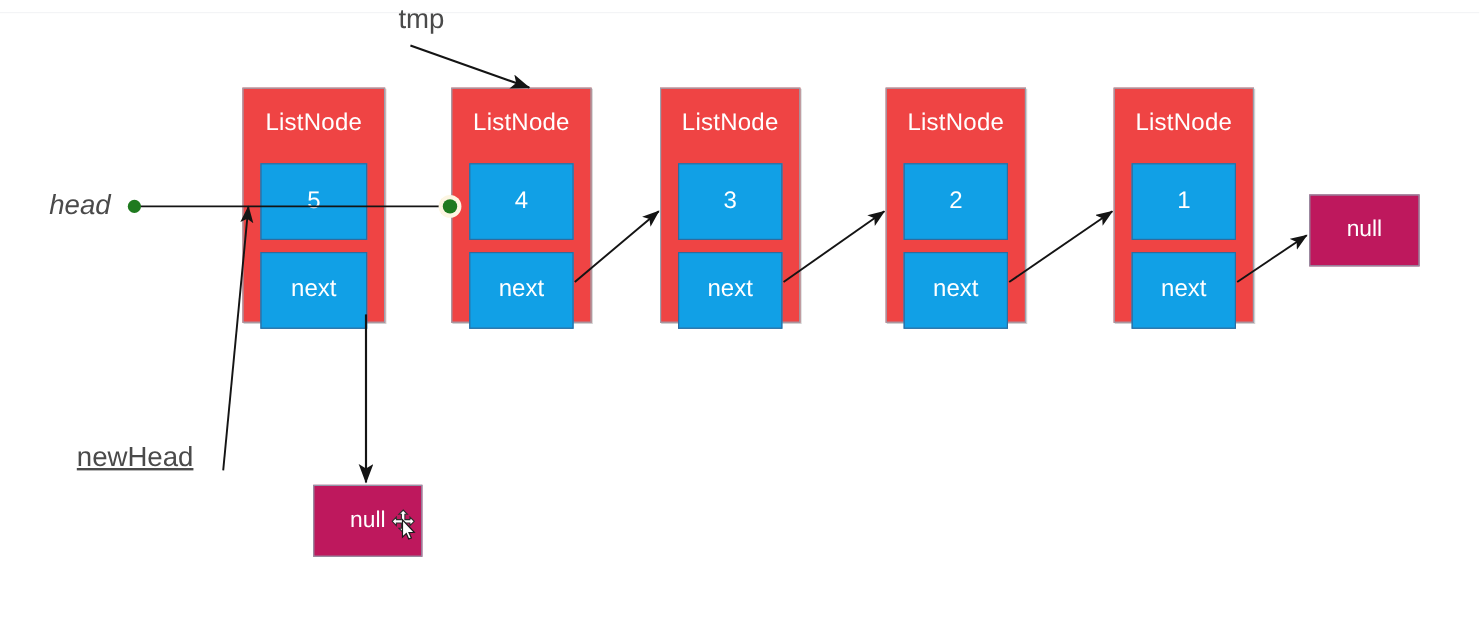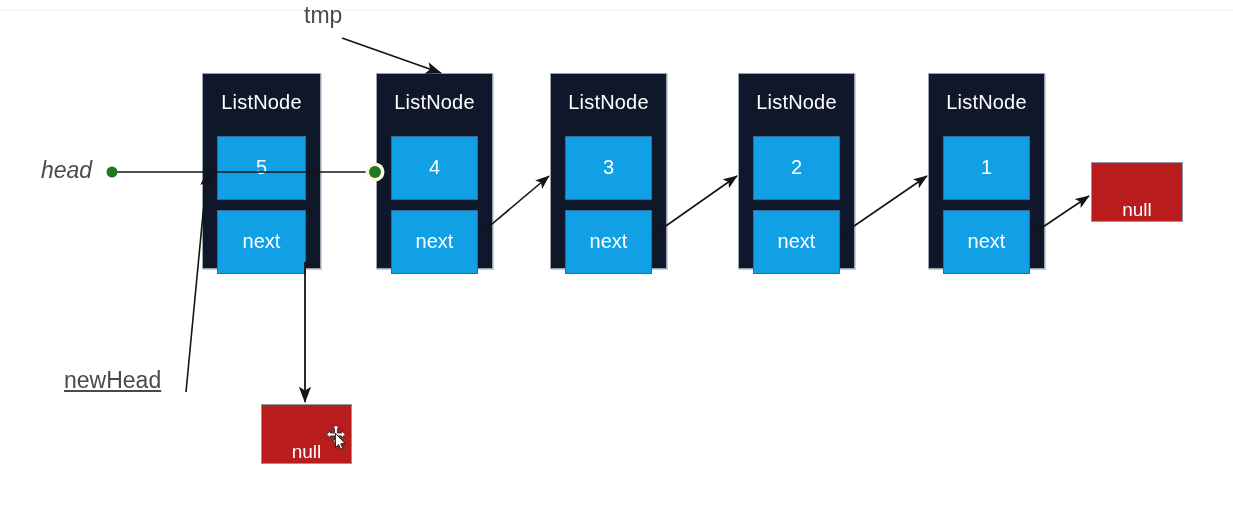--- a/index.html
+++ b/index.html
@@ -22,21 +22,21 @@
     position: absolute;
     left: 0; top: 0;
     width: 1233px; height: 11px;
     background: #ffffff;
     border-bottom: 1px solid #f3f4f6;
     box-sizing: border-box;
   }
   
   .node {
     position: absolute;
-    background: #0f172a;
+    background: #ef4444;
     border: 1px solid #9aa3b0;
     box-sizing: border-box;
     box-shadow: 1px 1px 0 rgba(120,120,120,0.35);
   }
   .node-title {
     position: absolute;
     left: 0;
     top: 17px;
     width: 100%;
     text-align: center;
@@ -62,27 +62,27 @@
   .cell-value { top: 62px; }
   .cell-next  { top: 136px; }
   .cell-value span, .cell-next span {
     position: relative;
     top: -1px;
     color: #ffffff;
   }
   
   .nullbox {
     position: absolute;
-    background: #b91c1c;
+    background: #be185d;
     border: 1px solid #8f98a8;
     box-sizing: border-box;
     color: #ffffff;
     font-size: 19px;
     display: flex;
-    align-items: flex-end;
+    align-items: center;
     justify-content: center;
   }
   
   .label {
     position: absolute;
     color: #4a4a4a;
     font-size: 23px;
     white-space: nowrap;
   }
   
@@ -157,21 +157,21 @@
     </div>
   </div>
 
   <div class="nullbox" id="nullbox-0" style="left: 1091px; top: 162px; width: 92px; height: 60px;">
     <span>null</span>
   </div>
   <div class="nullbox" id="nullbox-1" style="left: 261px; top: 404px; width: 91px; height: 60px;">
     <span>null</span>
   </div>
 
-  <div class="label" id="label-0" style="left: 304px; top: 2px;">tmp</div>
+  <div class="label" id="label-0" style="left: 332px; top: 2px;">tmp</div>
   <div class="label" id="label-1" style="left: 41px; top: 157px; font-style: italic;">head</div>
   <div class="label" id="label-2" style="left: 64px; top: 367px; text-decoration: underline;">newHead</div>
 
   <svg id="wires" viewBox="0 0 1233 518">
     <defs>
       <marker id="arw" markerWidth="10" markerHeight="10" refX="8.5" refY="3.4" orient="auto" markerUnits="strokeWidth">
         <path d="M0,0 L9,3.4 L0,6.8 L2.1,3.4 z" fill="#141414"></path>
       </marker>
     </defs>
 

